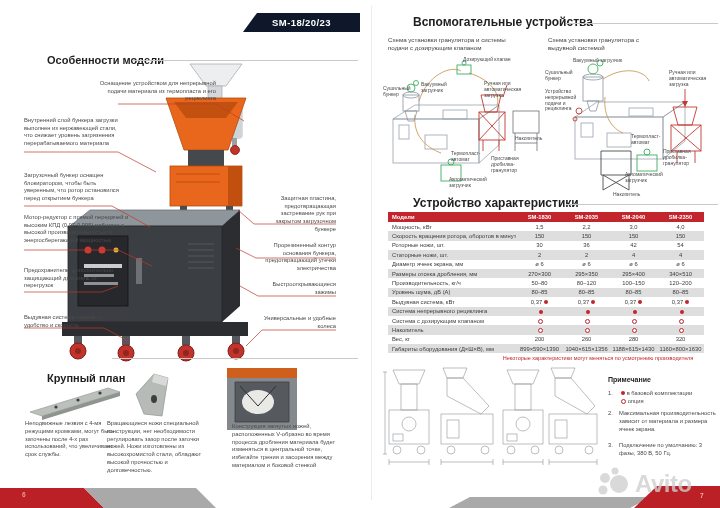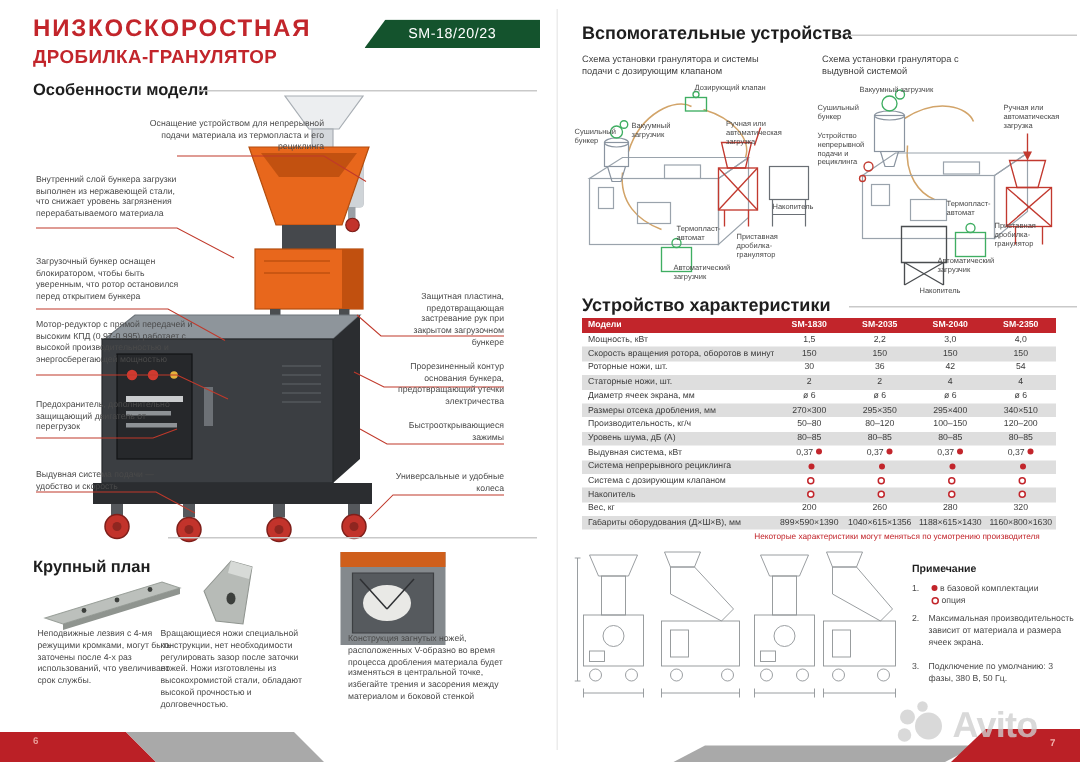--- a/index.html
+++ b/index.html
@@ -2,24 +2,24 @@
 <html><head>
 <meta charset="utf-8">
 <style>
   html,body{margin:0;padding:0;background:#888;}
   #page{position:relative;width:720px;height:508px;background:#ffffff;overflow:hidden;
         font-family:"Liberation Sans",sans-serif;color:#3c3c3c;}
   .abs{position:absolute;}
   
   .title1{left:22px;top:11px;font-size:16px;font-weight:bold;letter-spacing:1.2px;color:#c2252b;}
   .title2{left:22px;top:31px;font-size:12.5px;font-weight:bold;letter-spacing:.3px;color:#c2252b;}
-  .badge{left:243px;top:13px;width:117px;height:19px;background:#14532d;color:#fff;
-         font-size:9.5px;font-weight:normal;letter-spacing:.4px;display:flex;align-items:center;justify-content:center;
+  .badge{left:243px;top:13px;width:117px;height:19px;background:#0f172a;color:#fff;
+         font-size:9.5px;font-weight:bold;letter-spacing:.4px;display:flex;align-items:center;justify-content:center;
          clip-path:polygon(14px 0,100% 0,100% 100%,0 100%);}
-  .sec-h{font-size:11px;font-weight:bold;color:#1e1e1e;}
+  .sec-h{font-size:11px;font-weight:bold;color:#1e1e1e;margin-left:25px;}
   .rule{height:1px;background:#c9c9c9;}
   .ann{position:absolute;font-size:5.8px;line-height:1.32;color:#4a4a4a;}
   .ann-r{text-align:right;}
   .cap{position:absolute;font-size:5.8px;line-height:1.35;color:#4a4a4a;}
   
   .scap{position:absolute;font-size:6.2px;line-height:1.35;color:#3f3f3f;}
   .sl{position:absolute;font-size:5px;line-height:1.15;color:#4a4a4a;}
   #spec-table{position:absolute;left:388px;top:212px;width:316px;}
   .trow{display:flex;align-items:center;height:9.4px;font-size:5.8px;color:#3c3c3c;}
   .thead{background:#c2252b;color:#fff;font-weight:bold;height:10px;}
@@ -37,22 +37,20 @@
   .pageno{font-size:6.5px;font-weight:bold;}
   .wm{left:596px;top:466px;display:flex;align-items:center;gap:3px;opacity:.78;z-index:6;}
   .wm-text{font-size:24px;font-weight:bold;letter-spacing:-.5px;color:#cfcfcf;}
   svg{display:block;}
 </style>
 </head>
 <body>
 
 <div id="page">
 
-  <div class="abs title1">НИЗКОСКОРОСТНАЯ</div>
-  <div class="abs title2">ДРОБИЛКА-ГРАНУЛЯТОР</div>
   <div class="abs badge">SM-18/20/23</div>
 
   <div class="abs sec-h" style="left:22px;top:54px;">Особенности модели</div>
   <div class="abs rule" style="left:132px;top:60px;width:226px;"></div>
 
   <svg class="abs" style="left:40px;top:58px;" width="250" height="312" viewBox="0 0 250 312">
 
     <polygon points="150,6 202,6 186,28 166,28" fill="#eceef0" stroke="#a8aeb4" stroke-width="0.8"></polygon>
     <rect x="168" y="28" width="14" height="14" fill="#d4d8dc" stroke="#a8aeb4" stroke-width="0.8"></rect>
     <rect x="150" y="44" width="52" height="36" rx="2" fill="#e4e7ea" stroke="#a8aeb4" stroke-width="0.8"></rect>

